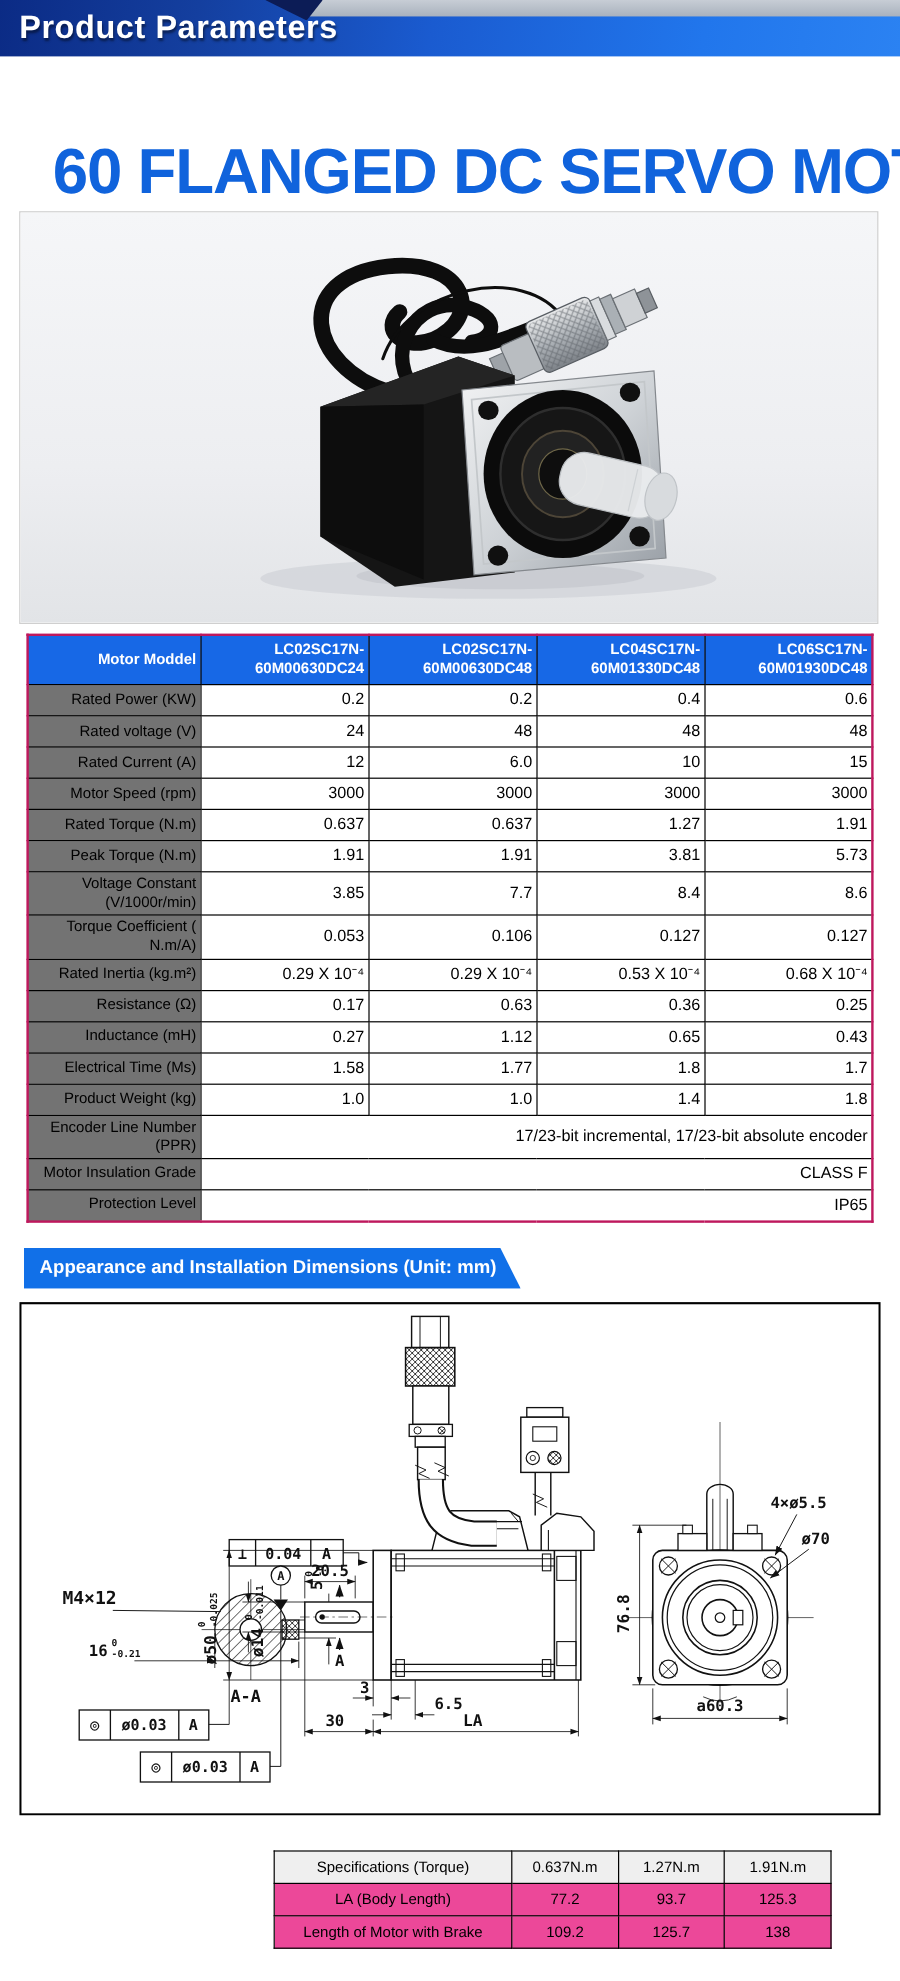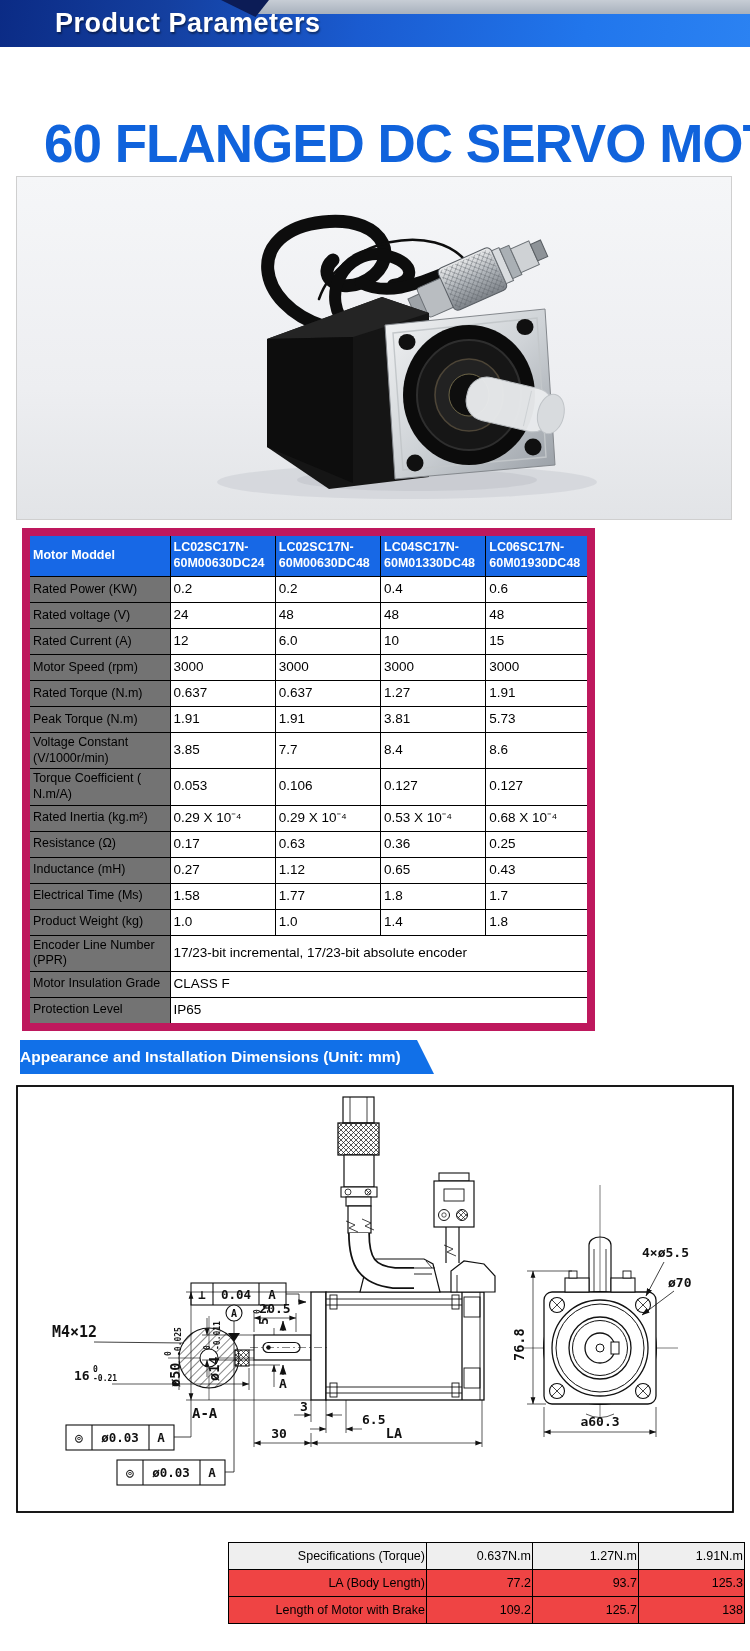--- a/index.html
+++ b/index.html
@@ -2,60 +2,60 @@
 <html><head>
 <meta charset="utf-8">
 <style>
   html,body{margin:0;padding:0;background:#fff}
   body{width:750px;height:1651px;position:relative;overflow:hidden;
        font-family:"Liberation Sans",sans-serif;color:#000}
 
   
   .banner1{position:absolute;top:0;left:0;width:750px;height:47px;
     background:linear-gradient(100deg,#0B2B85 0%,#143F9F 22%,#1A5BD0 48%,#2176EC 78%,#2B82F2 100%)}
-  .banner1 h1{margin:0;padding:8px 0 0 55px;color:#fff;font-size:27px;font-weight:bold;
+  .banner1 h1{margin:0;padding:8px 0 0 16px;color:#fff;font-size:27px;font-weight:bold;
     letter-spacing:.5px;text-shadow:1px 2px 2px rgba(0,0,0,.45)}
   .gray-corner{position:absolute;top:0;right:0;width:520px;height:14px;
     background:linear-gradient(#c7cdd5,#a8b1bd);
     clip-path:polygon(0 0,100% 0,100% 100%,5.5% 100%)}
   .navy-wedge{position:absolute;top:0;left:221px;width:48px;height:17px;background:#0C1C56;
     clip-path:polygon(0 0,100% 0,72% 100%)}
 
   
   .page-title{position:absolute;top:97px;left:28px;margin:16px;color:#1063DC;
     font-size:53px;font-weight:bold;letter-spacing:-1px;white-space:nowrap}
 
   
   .photo{position:absolute;top:176px;left:16px;width:716px;height:344px;
     border:1px solid #cfcfcf;box-sizing:border-box;overflow:hidden}
 
   
-  table.spec{position:absolute;top:528px;left:22px;width:573px;border-collapse:collapse;
-    border:8px solid #be185d;text-align:left;table-layout:fixed}
+  table.spec{position:absolute;top:528px;left:22px;width:706px;border-collapse:collapse;
+    border:2px solid #be185d;text-align:right;table-layout:fixed}
   .spec th,.spec td{border:1px solid #000;padding:2px 3px;line-height:1.25}
   .spec thead th{background:#1768E6;color:#fff;font-weight:bold;font-size:12.5px;height:36px}
   .spec col.c0{width:144px}
   .spec td.lbl{background:#737373;font-size:12.5px;height:21px}
   .spec td.val{background:#fff;font-size:13.5px;height:21px}
 
   
   .banner2{position:absolute;top:1040px;left:20px;width:414px;height:34px;background:#1170E8;
     clip-path:polygon(0 0,calc(100% - 17px) 0,100% 100%,0 100%);
     color:#fff;font-weight:bold;font-size:15.5px;line-height:34px;
-    box-sizing:border-box}
+    padding-left:13px;box-sizing:border-box}
 
   
   .drawing{position:absolute;top:1085px;left:16px;width:718px;height:428px}
   .drawing svg{display:block}
   .cad{font-family:"DejaVu Sans Mono",monospace;font-weight:bold;fill:#111}
 
   
-  table.dims{position:absolute;top:1542px;left:228px;width:517px;border-collapse:collapse;
-    border:1.5px solid #000;text-align:right;font-size:12.5px;table-layout:fixed}
-  .dims td{border:1px solid #000;height:24px;background:#ef4444}
+  table.dims{position:absolute;top:1542px;left:228px;width:465px;border-collapse:collapse;
+    border:1.5px solid #000;text-align:center;font-size:12.5px;table-layout:fixed}
+  .dims td{border:1px solid #000;height:24px;background:#ec4899}
   .dims tr.hd td{background:#efefef}
   .dims col.c0{width:198px}
 </style>
 </head>
 <body>
 
 <header class="banner1">
   <div class="gray-corner"></div>
   <div class="navy-wedge"></div>
   <h1>Product Parameters</h1>

